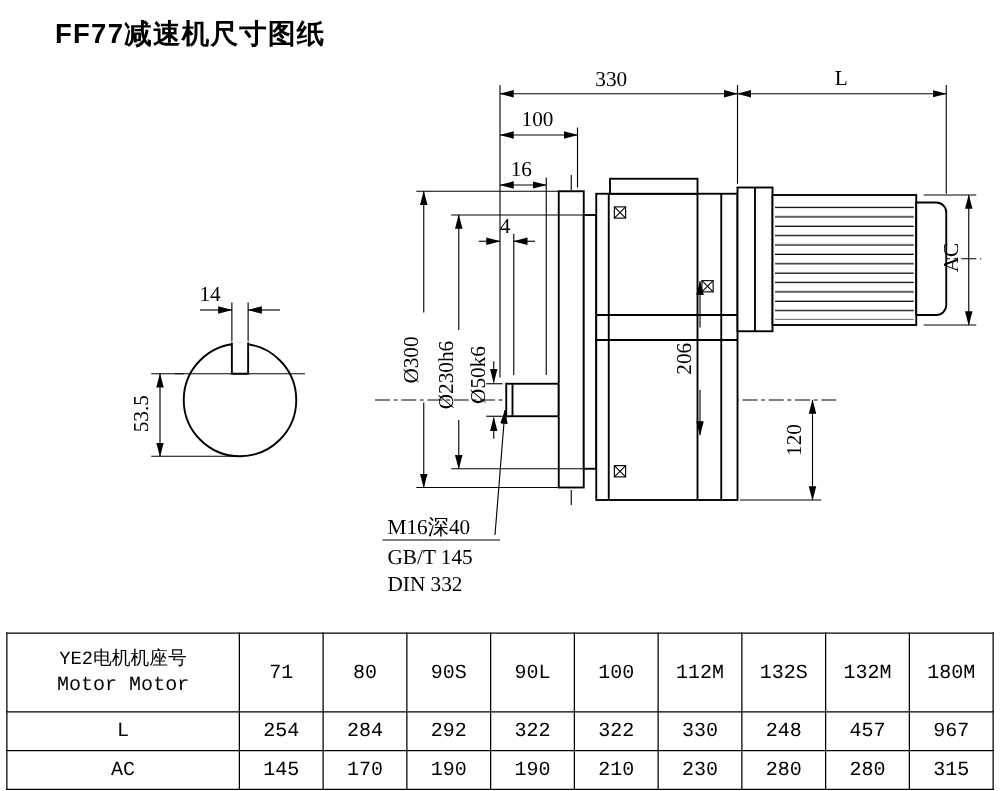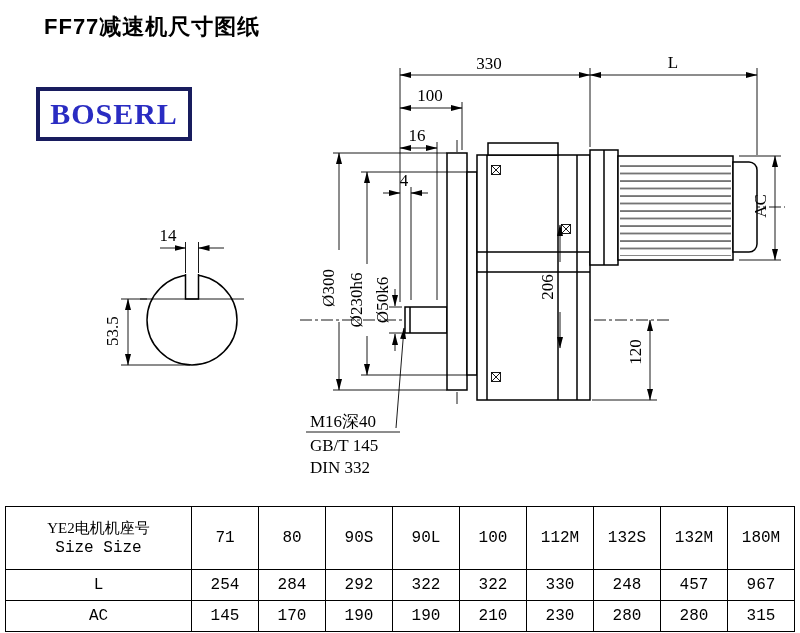--- a/index.html
+++ b/index.html
@@ -12,33 +12,30 @@
   svg text{font-family:"Liberation Serif",serif;font-size:17px;fill:#000;}
   .ol{stroke:#000;stroke-width:1.5;fill:none;}
   .olf{stroke:#000;stroke-width:1.5;fill:#fff;}
   .thin{stroke:#000;stroke-width:0.9;fill:none;}
   .cl{stroke:#000;stroke-width:0.9;fill:none;stroke-dasharray:12 3 3 3;}
   table.dims{position:absolute;left:5px;top:506px;width:790px;height:126px;border-collapse:collapse;table-layout:fixed;font-family:"Liberation Mono",monospace;font-size:16px;}
   table.dims td{border:1px solid #000;text-align:center;vertical-align:middle;padding:0;}
   table.dims col.c-label{width:186px;}
   tr.hdr{height:50px;}
   tr.row{height:25px;}
-  .hcn{font-family:Liberation Serif, serif;font-size:15px;line-height:20px;}
+  .hcn{font-family:Liberation Mono, monospace;font-size:15px;line-height:20px;}
   .hen{font-size:16px;line-height:20px;}
 </style>
 </head>
 <body>
 
 <div class="page">
 
   <div class="title">FF77减速机尺寸图纸</div>
 
-  <div class="logo">
-    <span>BOSERL</span>
-  </div>
 
   <svg class="drawing" width="800" height="506" viewBox="0 0 800 506">
     <defs>
       <marker id="arw" viewBox="0 0 12 8" refX="11" refY="4" markerWidth="12" markerHeight="8" markerUnits="userSpaceOnUse" orient="auto-start-reverse">
         <path d="M11.5,4 L0,1 L0,7 Z" fill="#000"></path>
       </marker>
       <pattern id="hatch" width="6" height="6" patternUnits="userSpaceOnUse" patternTransform="rotate(45)">
         <line x1="0" y1="0" x2="0" y2="6" stroke="#000" stroke-width="0.8"></line>
       </pattern>
       <pattern id="fins" width="10" height="7.5" patternUnits="userSpaceOnUse">
@@ -196,21 +193,21 @@
 
   <table class="dims">
     <colgroup>
         <col class="c-label">
         <col span="9">
       </colgroup>
     <tbody>
       <tr class="hdr">
         <td>
           <div class="hcn">YE2电机机座号</div>
-          <div class="hen">Size Size</div>
+          <div class="hen">Motor Motor</div>
         </td>
         <td>71</td>
         <td>80</td>
         <td>90S</td>
         <td>90L</td>
         <td>100</td>
         <td>112M</td>
         <td>132S</td>
         <td>132M</td>
         <td>180M</td>

